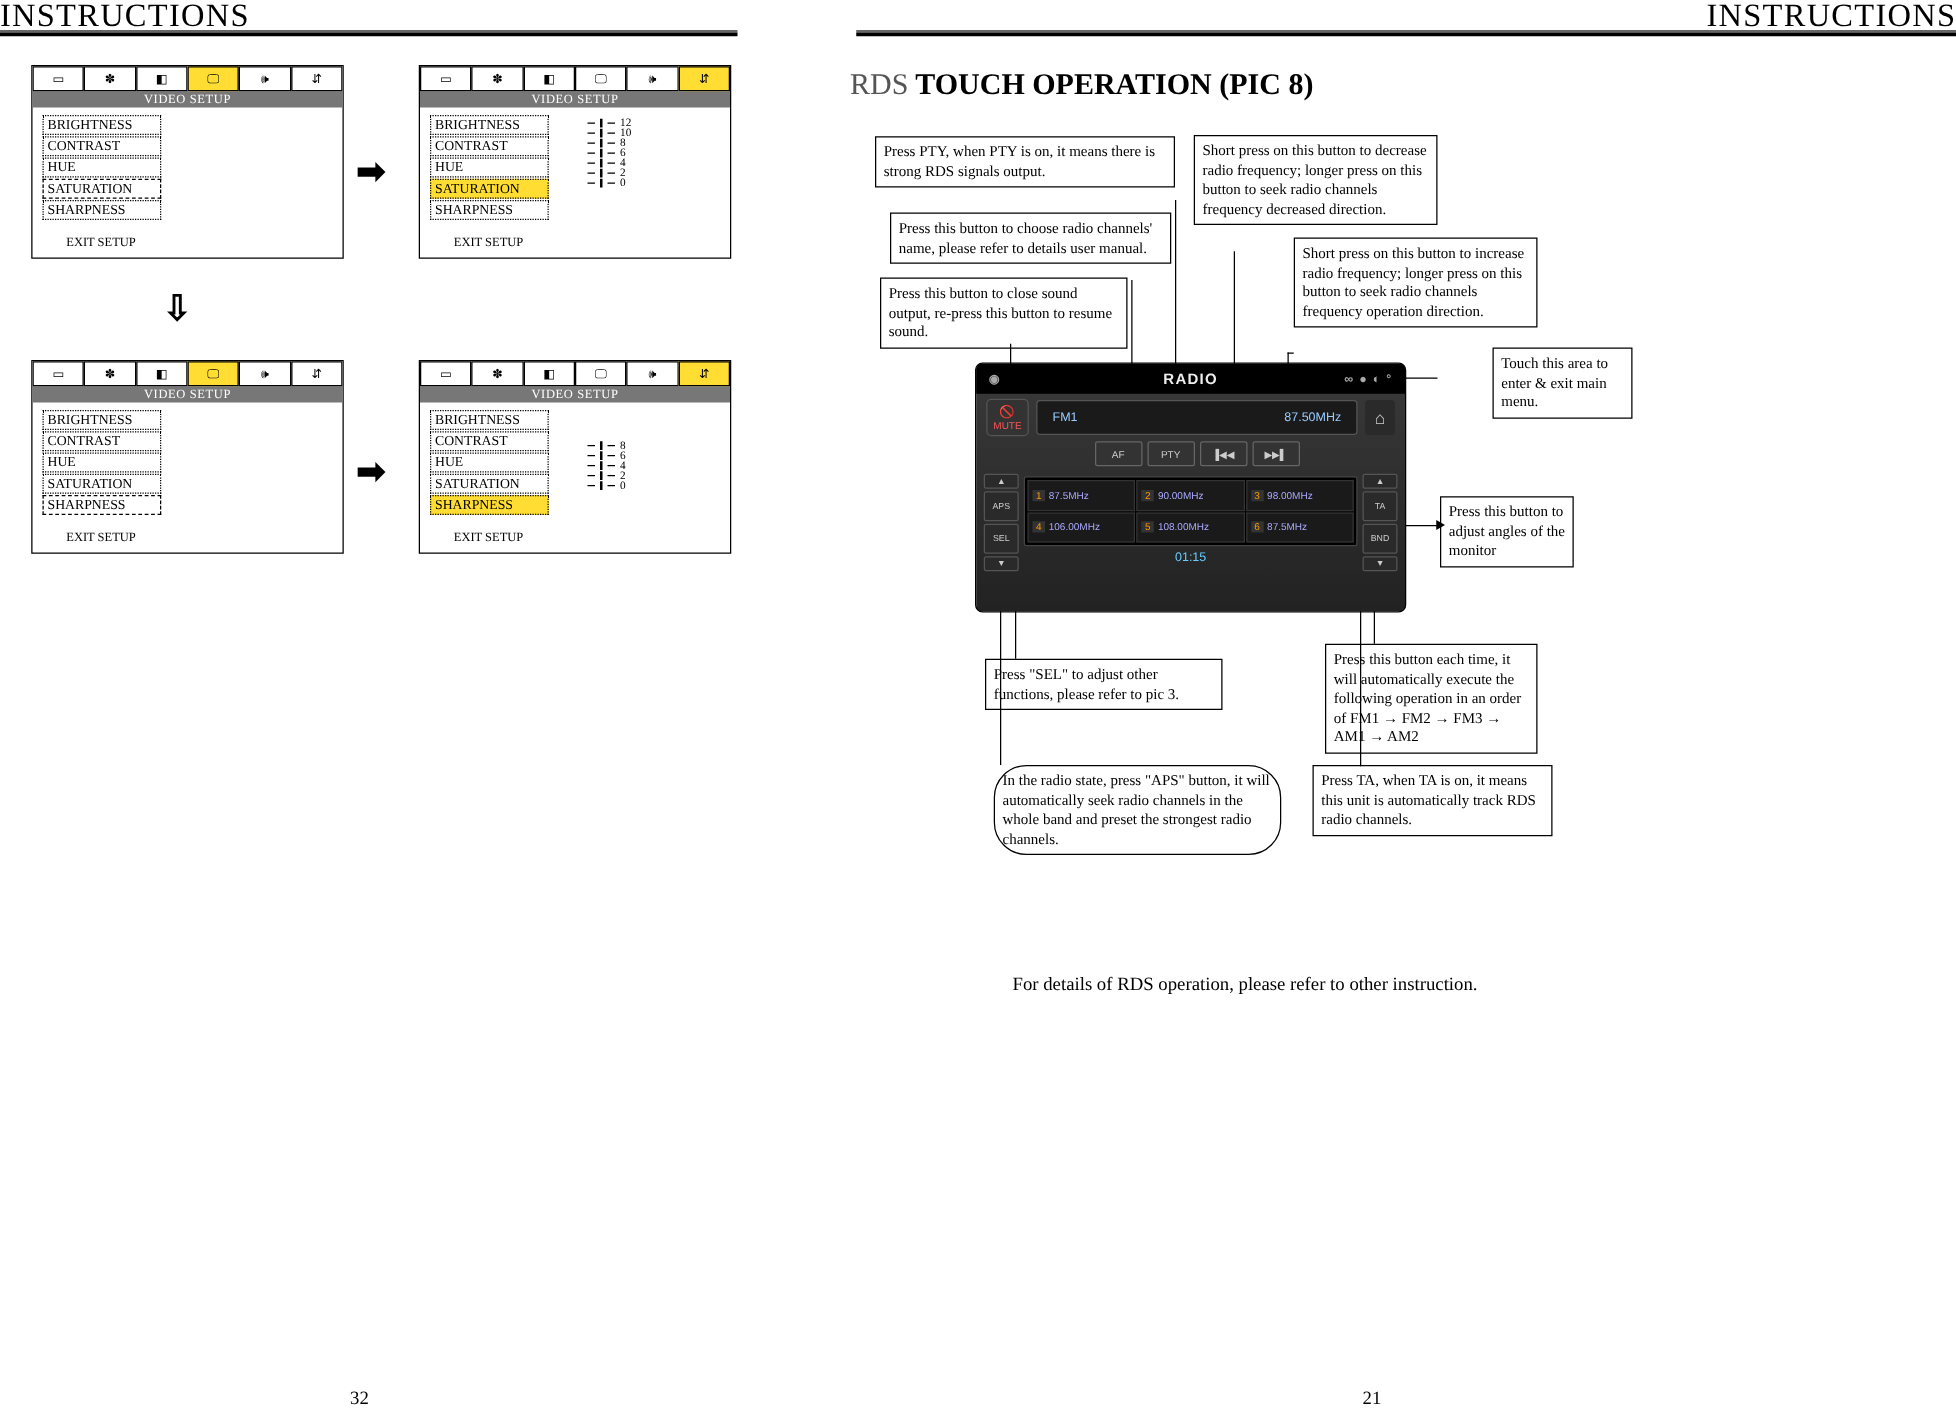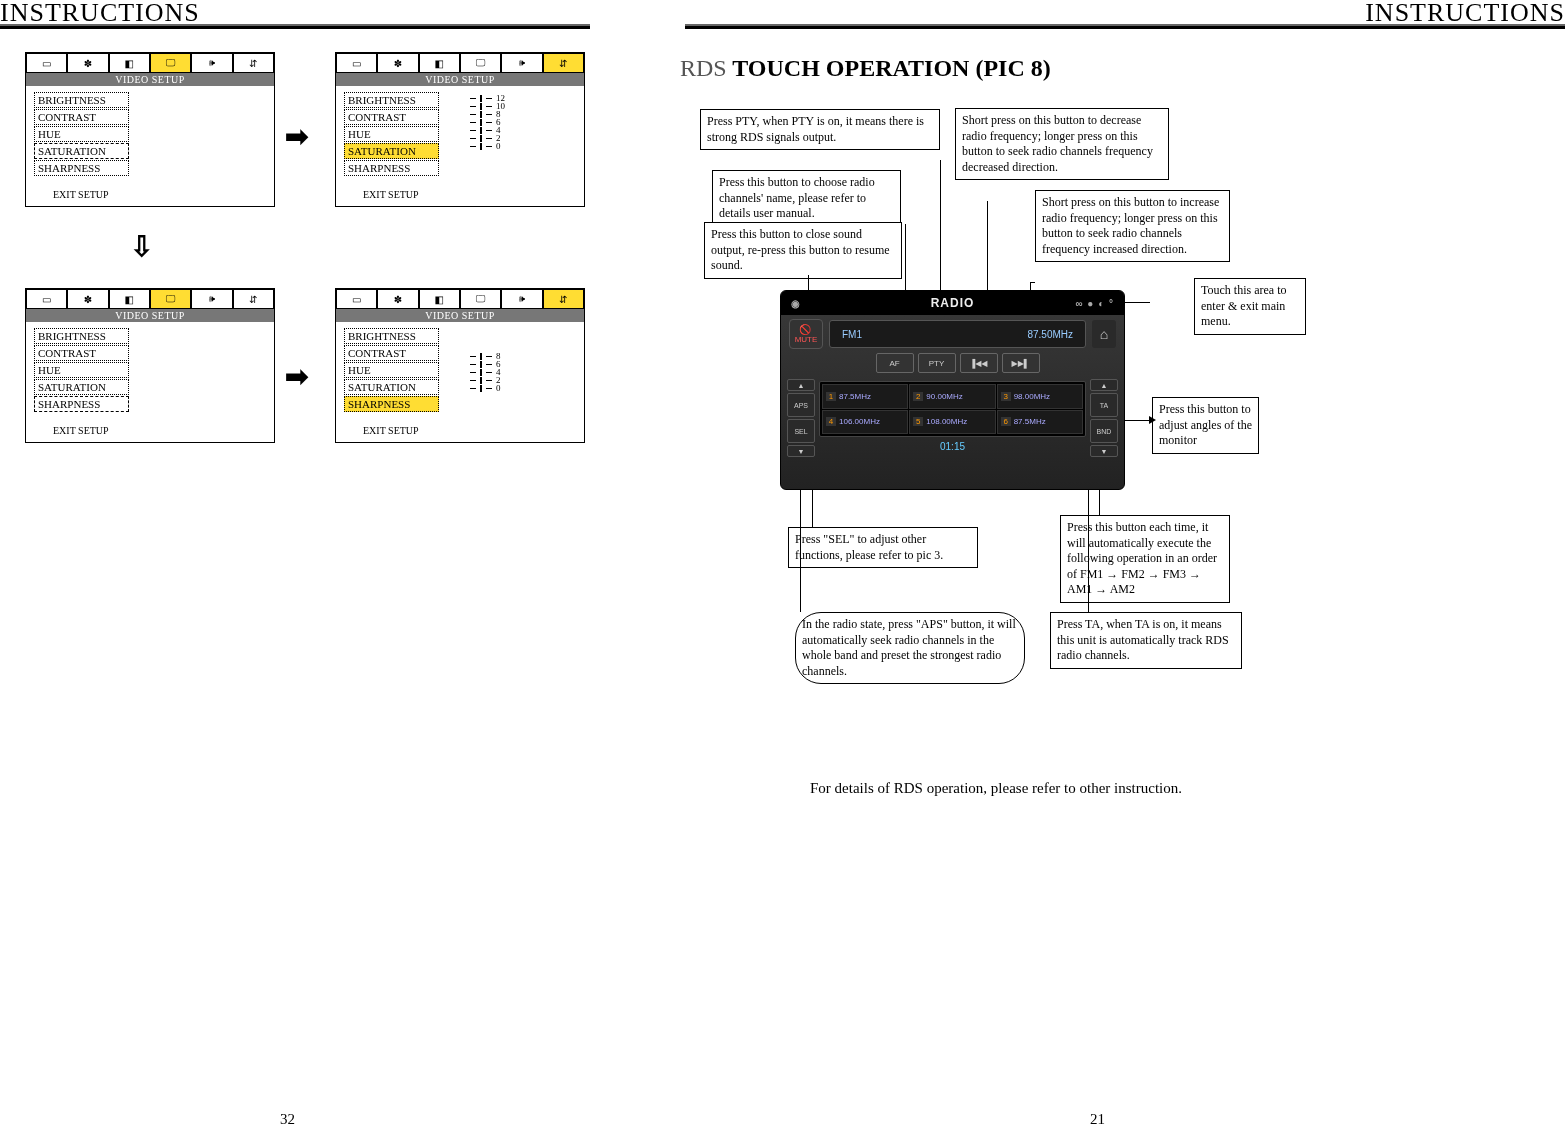--- a/index.html
+++ b/index.html
@@ -371,25 +371,25 @@
 
 <div class="page page-right">
   <div class="header-line header-right" style="left:5px;"></div>
   <div class="header-title header-title-right">INSTRUCTIONS</div>
 
   <div class="rds-title">
     <span class="light">RDS</span><span class="bold"> TOUCH OPERATION  (PIC 8)</span>
   </div>
 
   <div class="callout" style="left:20px; top:109px; width:240px;">Press PTY, when PTY is on, it means there is strong RDS signals output.</div>
-  <div class="callout" style="left:32px; top:170px; width:189px;">Press this button to choose radio channels' name, please refer to details user manual.</div>
+  <div class="callout" style="left:32px; top:170px; width:225px;">Press this button to choose radio channels' name, please refer to details user manual.</div>
   <div class="callout" style="left:24px; top:222px; width:198px;">Press this button to close sound output, re-press this button to resume sound.</div>
 
-  <div class="callout" style="left:275px; top:108px; width:214px;">Short press on this button to decrease radio frequency; longer press on this button to seek radio channels frequency decreased direction.</div>
-  <div class="callout" style="left:355px; top:190px; width:195px;">Short press on this button to increase radio frequency; longer press on this button to seek radio channels frequency increased direction.</div>
+  <div class="callout" style="left:275px; top:108px; width:195px;">Short press on this button to decrease radio frequency; longer press on this button to seek radio channels frequency decreased direction.</div>
+  <div class="callout" style="left:355px; top:190px; width:195px;">Short press on this button to increase radio frequency; longer press on this button to seek radio channels frequency operation direction.</div>
 
   <div class="callout" style="left:470px; top:278px; width:112px;margin-left:44px;">Touch this area to enter &amp; exit main menu.</div>
   <div class="callout" style="left:472px; top:397px; width:107px;">Press this button to adjust angles of the monitor</div>
 
   <div class="callout" style="left:380px; top:515px; width:170px;">Press this button each time, it will automatically execute the following operation in an order of FM1 → FM2 → FM3 →  AM1 → AM2</div>
   <div class="callout" style="left:370px; top:612px; width:192px;">Press TA, when TA is on, it means this unit is automatically track RDS radio channels.</div>
 
   <div class="callout" style="left:115px; top:612px; width:230px;border-radius:26px;">In the radio state, press "APS" button, it will automatically seek radio channels in the whole band and preset the strongest radio channels.</div>
   <div class="callout" style="left:108px; top:527px; width:190px;">Press "SEL" to adjust other functions, please refer to pic 3.</div>
 

